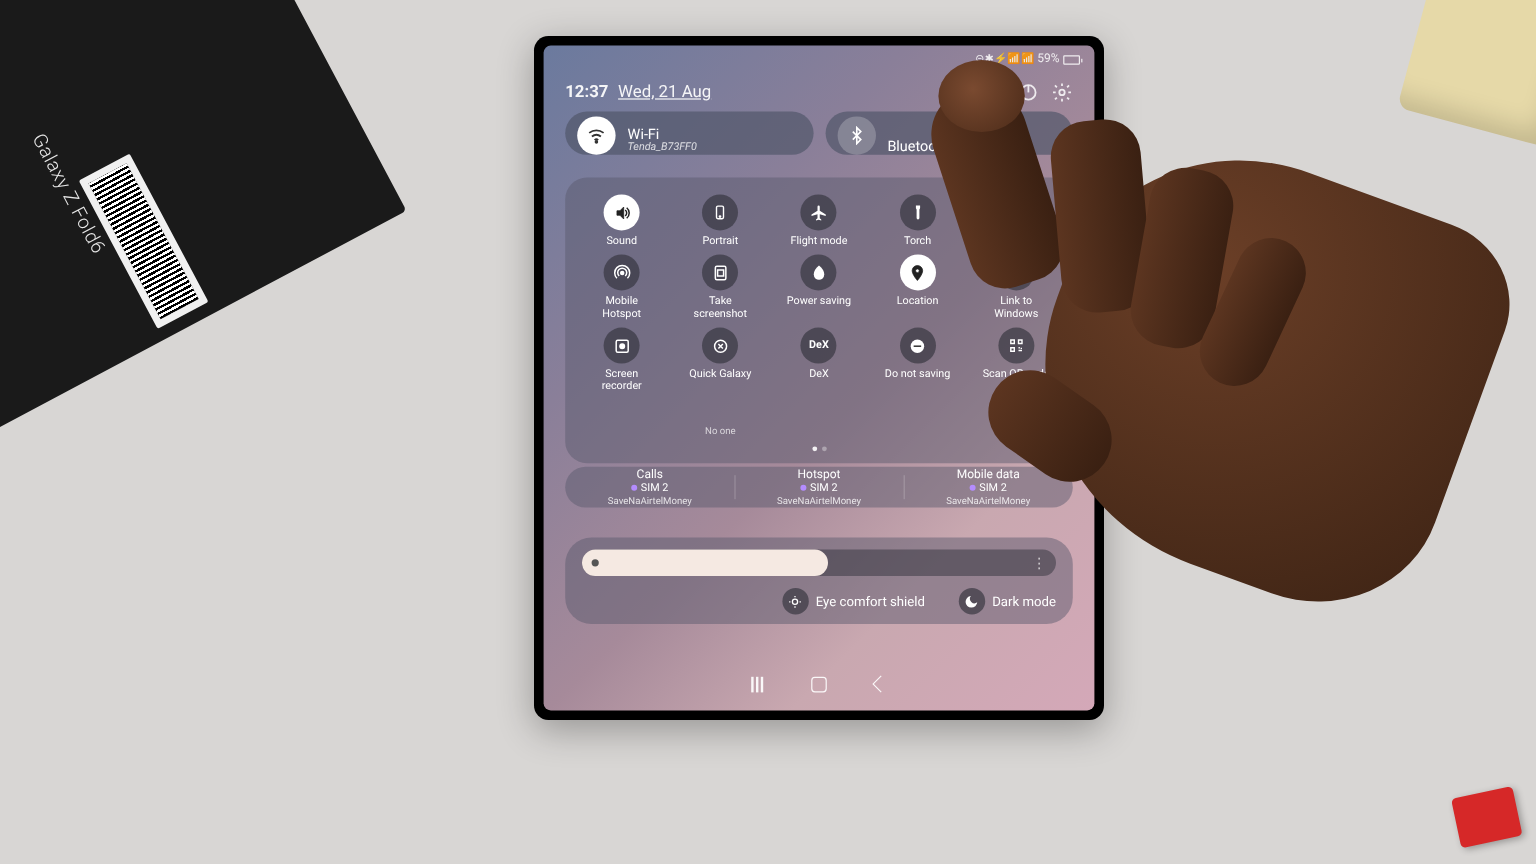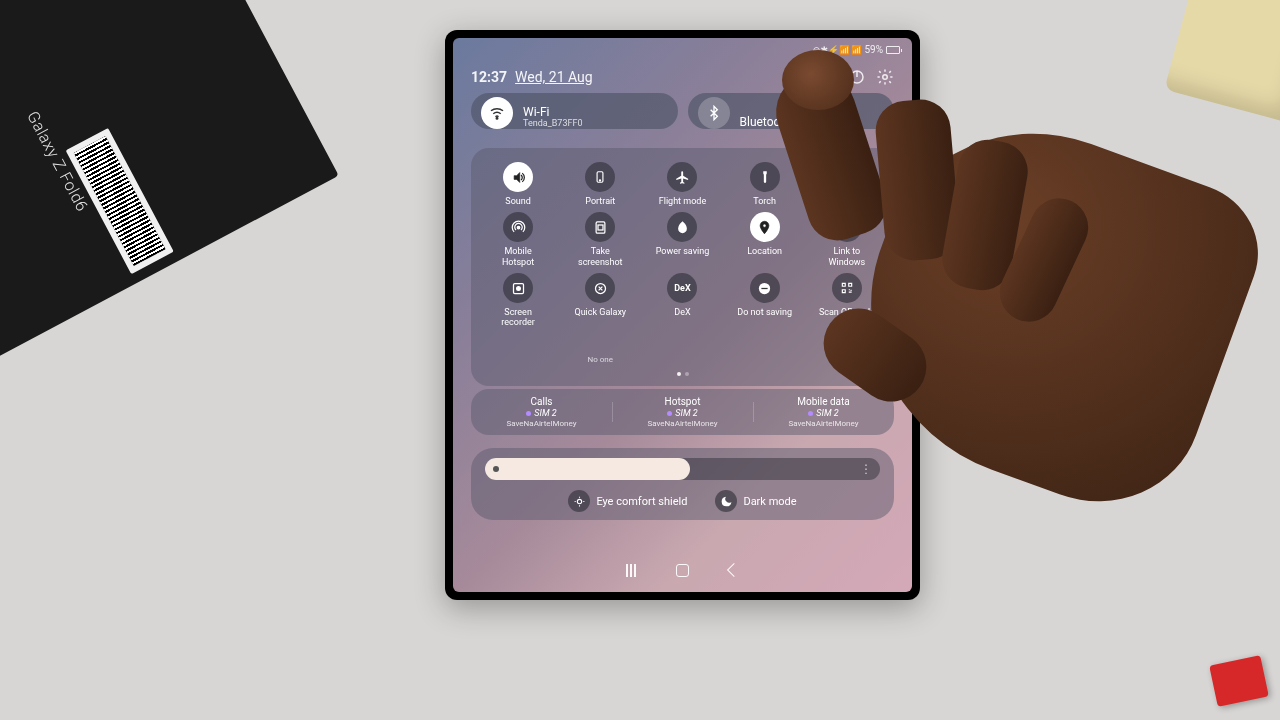--- a/index.html
+++ b/index.html
@@ -163,21 +163,21 @@
   }
   .pill-icon {
     width: 32px; height: 32px;
     border-radius: 50%;
     background: #fff;
     display: flex; align-items: center; justify-content: center;
     margin-right: 10px;
   }
   .pill-icon.dark { background: rgba(255,255,255,0.22); }
   .pill-title { font-size: 12px; display:block; line-height:1.1; }
-  .pill-sub { font-size: 9px; opacity: 0.78; display:block; line-height:1.1; }
+  .pill-sub { font-size: 9px; opacity: 0.78; display:block; line-height:1.1;font-style:italic; }
   
   
   .quick-panel {
     position: absolute;
     top: 110px;
     left: 18px;
     right: 18px;
     border-radius: 18px;
     background: rgba(90,90,108,0.48);
     padding: 14px 6px 8px;
@@ -206,21 +206,21 @@
   .page-dots { display:flex; justify-content:center; gap:4px; padding-top:2px; padding-bottom:2px; }
   .page-dots span { width:4px; height:4px; border-radius:50%; background: rgba(255,255,255,0.35); }
   .page-dots span.active { background: rgba(255,255,255,0.9); }
   
   
   .sim-panel {
     position: absolute;
     top: 351px;
     left: 18px;
     right: 18px;
-    height: 46px;
+    height: 34px;
     border-radius: 18px;
     background: rgba(90,90,108,0.48);
     display: flex;
     align-items: center;
     justify-content: space-around;
     color: #fff;
   }
   .sim-col {
     flex: 1;
     text-align: center;
@@ -228,21 +228,21 @@
     line-height: 1.2;
     position: relative;
   }
   .sim-col + .sim-col::before {
     content:'';
     position:absolute;
     left:0; top:6px; bottom:6px;
     width:1px; background: rgba(255,255,255,0.2);
   }
   .sim-title { font-size: 10px; display:block; }
-  .sim-sim { font-size: 9px; display:inline-block;font-style:italic; }
+  .sim-sim { font-size: 9px; display:inline-block; }
   .sim-sim::before {
     content:'';
     display:inline-block;
     width:5px; height:5px;
     border-radius:50%;
     background:#b48cff;
     margin-right:3px;
     vertical-align: middle;
   }
   .sim-carrier { font-size: 8px; opacity: 0.8; display:block; }
@@ -280,21 +280,21 @@
   }
   .slider-more {
     position:absolute;
     right:8px; top:50%;
     transform: translateY(-50%);
     font-size:12px;
     color: rgba(255,255,255,0.7);
   }
   .mode-row {
     display: flex;
-    justify-content: center;
+    justify-content: flex-end;
     gap: 28px;
     color: #fff;
   }
   .mode-item { display: flex; align-items: center; gap: 6px; font-size: 11px; }
   .mode-ico {
     width: 22px; height: 22px; border-radius: 50%;
     background: rgba(50,50,60,0.65);
     display:flex;align-items:center;justify-content:center;
   }
   

